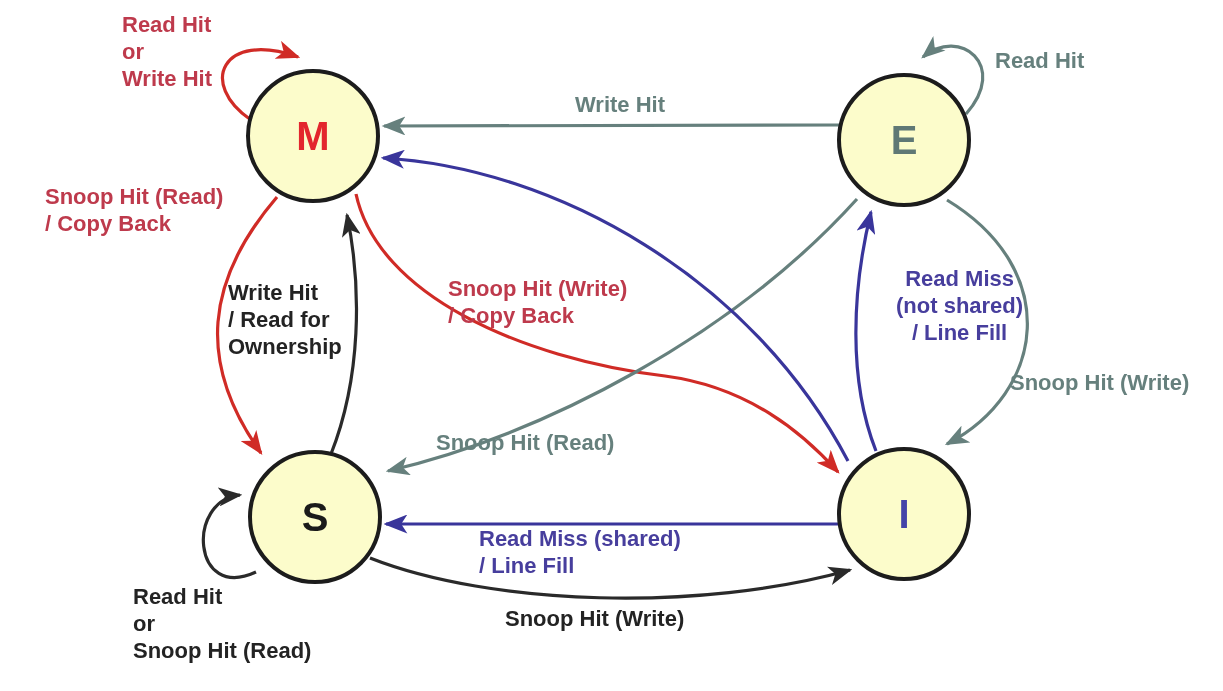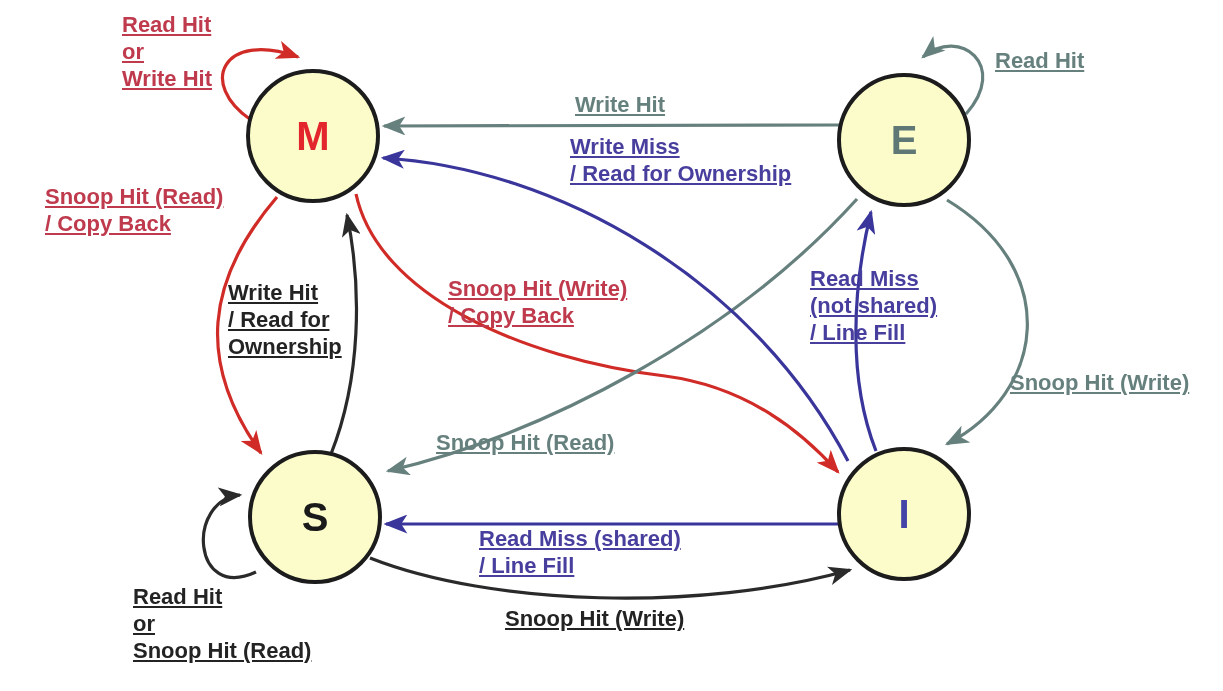--- a/index.html
+++ b/index.html
@@ -42,21 +42,20 @@
   .letter-m { fill: #e3262d; }
   .letter-e { fill: #5f7875; }
   .letter-s { fill: #1a1a1a; }
   .letter-i { fill: #4343a8; }
   .edge-label {
     position: absolute;
     font-size: 22px;
     font-weight: bold;
     line-height: 1.22;
     white-space: pre-line;
-    text-decoration: underline;
   }
   .lbl-red    { color: #be3a4c; }
   .lbl-gray   { color: #66807d; }
   .lbl-purple { color: #473e9d; }
   .lbl-black  { color: #232323; }
 </style>
 </head>
 <body>
 
 <div id="diagram">
@@ -119,21 +118,19 @@
   <div class="edge-label lbl-gray" style="left:1010px; top:370px;">Snoop Hit (Write)</div>
 
   <div class="edge-label lbl-black" style="left:133px; top:584px;">Read Hit
 or
 Snoop Hit (Read)</div>
   <div class="edge-label lbl-black" style="left:228px; top:280px;">Write Hit
 / Read for
 Ownership</div>
   <div class="edge-label lbl-black" style="left:505px; top:606px;">Snoop Hit (Write)</div>
 
-  <div class="edge-label lbl-purple" style="left:570px; top:134px;">Write Miss
-/ Read for Ownership</div>
-  <div class="edge-label lbl-purple" style="left:810px; top:266px;">Read Miss
+  <div class="edge-label lbl-purple" style="left:896px; top:266px;text-align:center;">Read Miss
 (not shared)
 / Line Fill</div>
   <div class="edge-label lbl-purple" style="left:479px; top:526px;">Read Miss (shared)
 / Line Fill</div>
 
 </div>
 
 </body></html>

